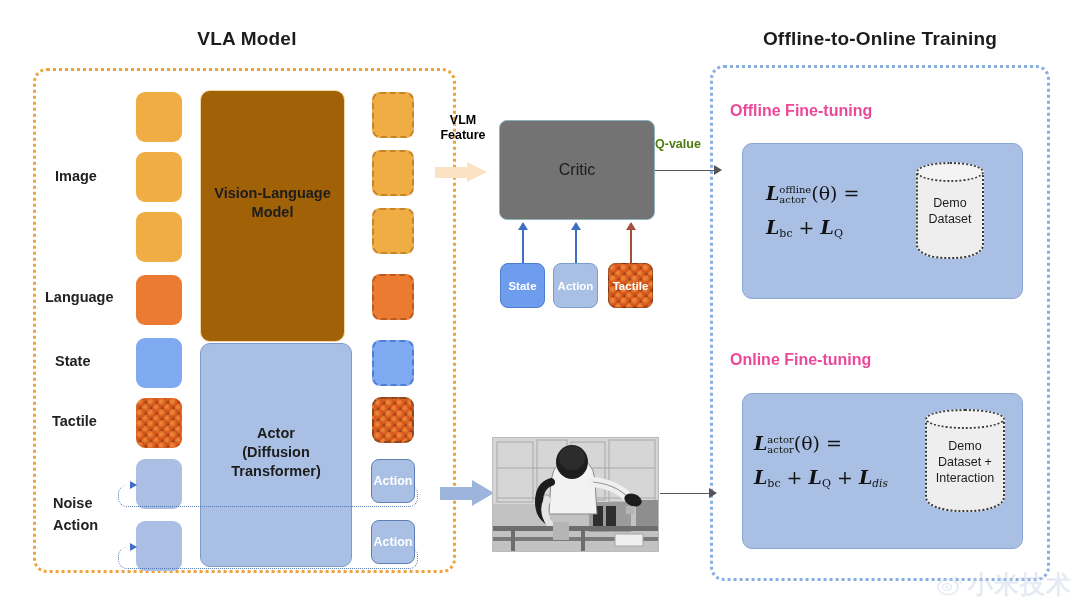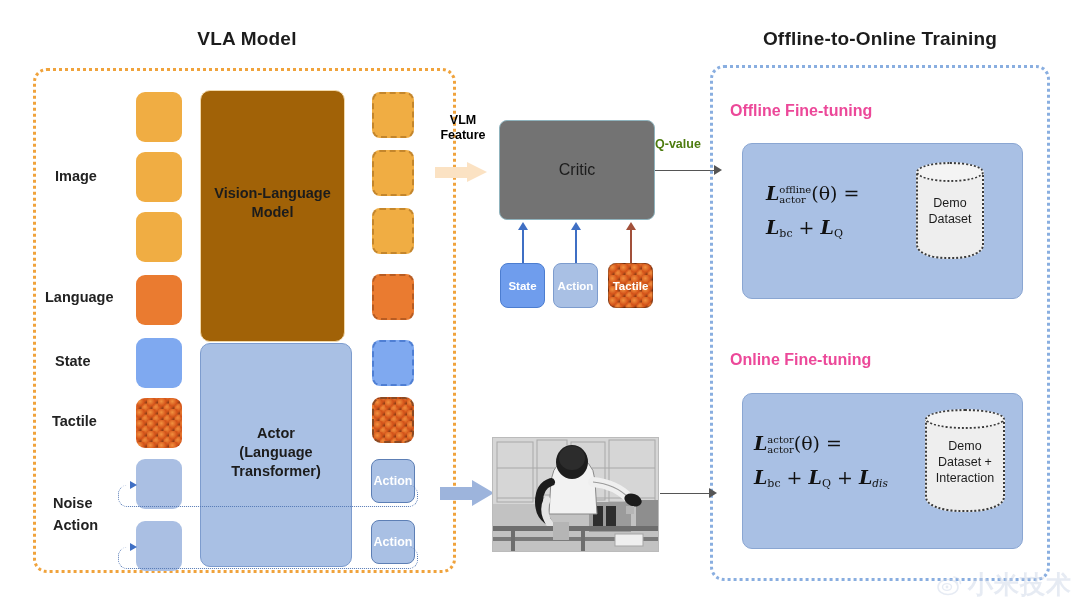--- a/index.html
+++ b/index.html
@@ -350,21 +350,21 @@
   <div class="tok solid-pale" style="left:136px; top:459px; width:46px; height:50px;"></div>
   <div class="tok solid-pale" style="left:136px; top:521px; width:46px; height:50px;"></div>
 
   <div class="vlm-box">
     <div class="box-label">Vision-Language</div>
     <div class="box-label" style="top:112px;">Model</div>
   </div>
 
   <div class="actor-box">
     <div class="box-label">Actor</div>
-    <div class="box-label" style="top:99px;">(Language</div>
+    <div class="box-label" style="top:99px;">(Diffusion</div>
     <div class="box-label" style="top:118px;">Transformer)</div>
   </div>
 
   <div class="tok out solid-orange" style="left:372px; top:92px;  width:42px; height:46px;"></div>
   <div class="tok out solid-orange" style="left:372px; top:150px; width:42px; height:46px;"></div>
   <div class="tok out solid-orange" style="left:372px; top:208px; width:42px; height:46px;"></div>
   <div class="tok out solid-deep" style="left:372px; top:274px; width:42px; height:46px;"></div>
   <div class="tok out solid-blue" style="left:372px; top:340px; width:42px; height:46px;"></div>
   <div class="tactile" style="position:absolute; left:372px; top:397px; width:42px; height:46px; border:2px dashed #8d4a22;"></div>
 

